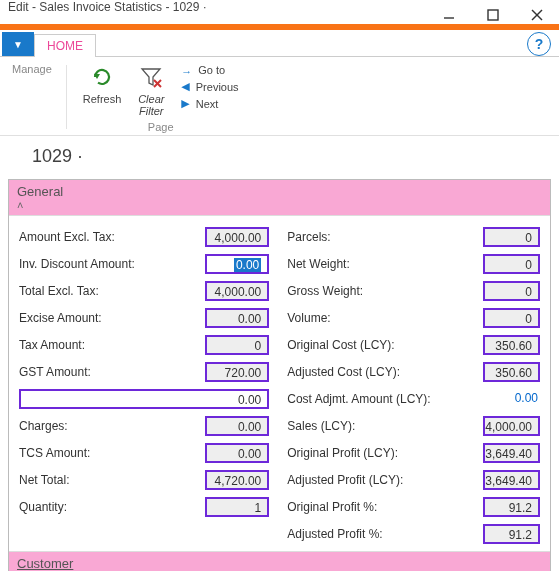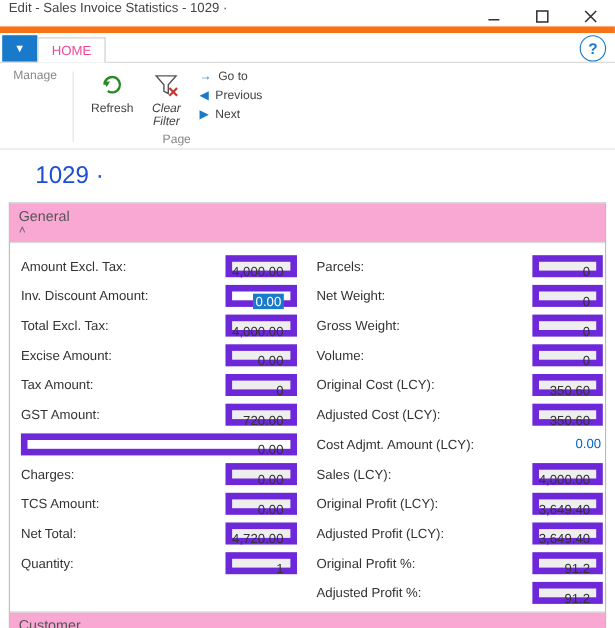--- a/index.html
+++ b/index.html
@@ -88,22 +88,22 @@
   }
   .icon16 { width: 16px; height: 16px; display:inline-block; }
   .icon28 { width: 28px; height: 28px; display:inline-block; }
   .sep {
     width: 1px; background: #e2e2e2; margin: 4px 4px;
   }
   .navlist { display:flex; flex-direction:column; gap:2px; padding-top:2px;}
 
   .record-row {
     padding: 10px 36px 6px 32px;
-    color: #1d4ed8;
-    font-size: 22px;
+    color: #404040;
+    font-size: 18px;
   }
 
   .panels {
     border: 1px solid #bbb;
     margin: 6px 8px 8px 8px;
   }
   .panel-head {
     display:flex; align-items:flex-start;
     background: #f9a8d4;
     border-bottom: 1px solid #ddd;
@@ -129,21 +129,21 @@
   }
   .field label {
     flex: 0 0 140px;
     color: #333;
     font-size: 12px;
   }
   .col.right .field label { flex: 0 0 150px; }
   .field .val {
     flex: 1;
     height: 20px;
-    border: 6px solid #6d28d9;
+    border: 2px solid #6d28d9;
     background: #eee;
     text-align: right;
     padding: 2px 6px 0 0;
     font-size: 12px;
     color: #333;
   }
   .field .val.editable { background: #fff; }
   .field .val.selected {
     background: #fff;
   }

